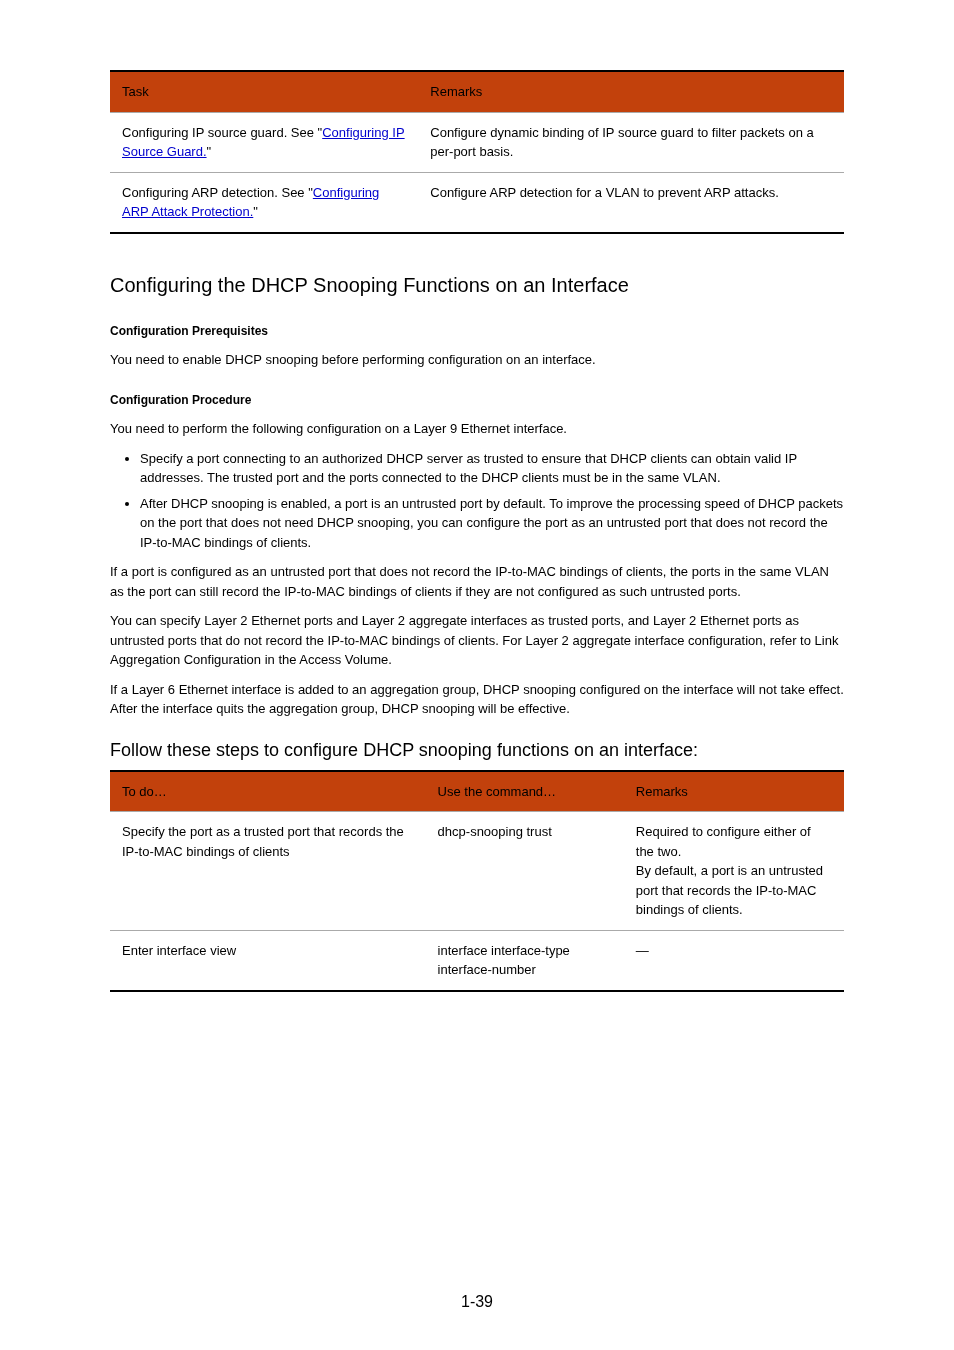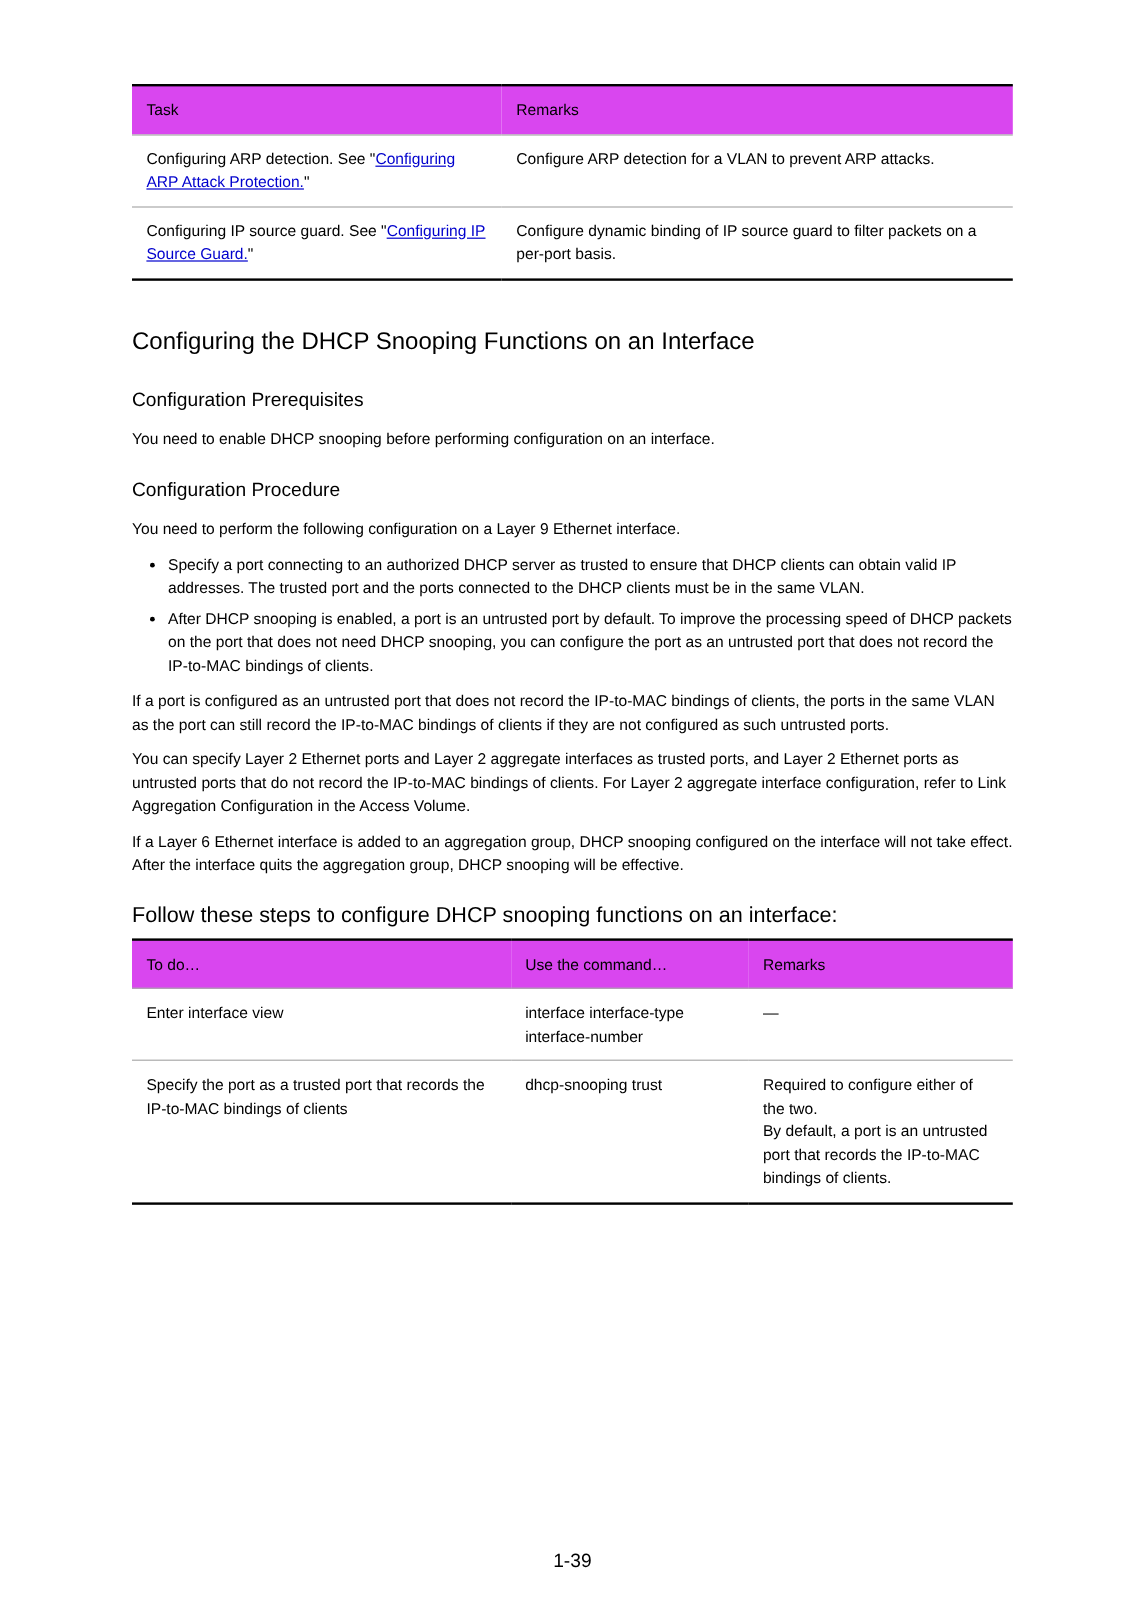--- a/index.html
+++ b/index.html
@@ -20,21 +20,21 @@
     margin-bottom: 24px;
   }
   th, td {
     padding: 10px 12px;
     text-align: left;
     vertical-align: top;
     font-size: 13px;
     font-weight: normal;
   }
   th {
-    background: #d946ef;
+    background: #c2410c;
     border-top: 2px solid #000;
     border-bottom: 1px solid #aaa;
   }
   td {
     border-bottom: 1px solid #aaa;
   }
   tr:last-child td {
     border-bottom: 2px solid #000;
   }
   .two-col th:first-child, .two-col td:first-child { width: 42%; }
@@ -43,23 +43,23 @@
   .link {
     color: #0000cd;
     text-decoration: underline;
   }
   .section-title {
     font-size: 20px;
     margin: 36px 0 10px 0;
     font-weight: normal;
   }
   .sub-title {
-    font-size: 16px;
+    font-size: 12px;
     margin: 22px 0 10px 0;
-    font-weight: normal;
+    font-weight: bold;
   }
   .para { margin: 10px 0; }
   ul { list-style: disc; margin: 1px 0 8px 30px; }
   li { margin: 6px 0; }
   .table-caption {
     margin-top: 18px;
     margin-bottom: 6px;
     font-size: 18px;
   }
   .page-number {
@@ -77,29 +77,29 @@
 <table class="two-col">
   <thead>
     <tr>
       <th>Task</th>
       <th>Remarks</th>
     </tr>
   </thead>
   <tbody>
     <tr>
       <td>
+        <span>Configuring IP source guard. See "</span><span class="link">Configuring IP Source Guard.</span><span>"</span>
+      </td>
+      <td>Configure dynamic binding of IP source guard to filter packets on a per-port basis.</td>
+    </tr>
+    <tr>
+      <td>
         <span>Configuring ARP detection. See "</span><span class="link">Configuring ARP Attack Protection.</span><span>"</span>
       </td>
       <td>Configure ARP detection for a VLAN to prevent ARP attacks.</td>
-    </tr>
-    <tr>
-      <td>
-        <span>Configuring IP source guard. See "</span><span class="link">Configuring IP Source Guard.</span><span>"</span>
-      </td>
-      <td>Configure dynamic binding of IP source guard to filter packets on a per-port basis.</td>
     </tr>
   </tbody>
 </table>
 
 <h2 class="section-title">Configuring the DHCP Snooping Functions on an Interface</h2>
 
 <h3 class="sub-title">Configuration Prerequisites</h3>
 <p class="para">You need to enable DHCP snooping before performing configuration on an interface.</p>
 
 <h3 class="sub-title">Configuration Procedure</h3>
@@ -116,26 +116,26 @@
 <table class="three-col">
   <thead>
     <tr>
       <th>To do…</th>
       <th>Use the command…</th>
       <th>Remarks</th>
     </tr>
   </thead>
   <tbody>
     <tr>
-      <td>Enter interface view</td>
-      <td>interface interface-type interface-number</td>
-      <td>—</td>
-    </tr>
-    <tr>
       <td>Specify the port as a trusted port that records the IP-to-MAC bindings of clients</td>
       <td>dhcp-snooping trust</td>
       <td style="white-space: pre-line;">Required to configure either of the two.
 By default, a port is an untrusted port that records the IP-to-MAC bindings of clients.</td>
+    </tr>
+    <tr>
+      <td>Enter interface view</td>
+      <td>interface interface-type interface-number</td>
+      <td>—</td>
     </tr>
   </tbody>
 </table>
 
 <div class="page-number">1-39</div>
 
 </body></html>

